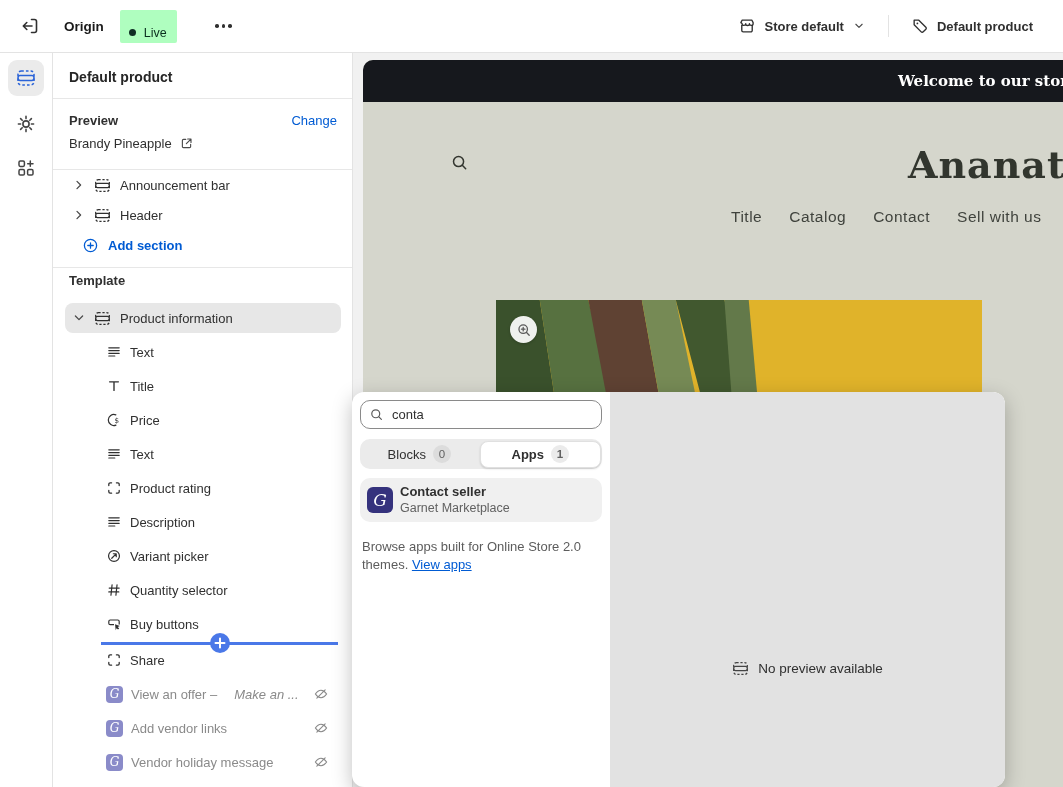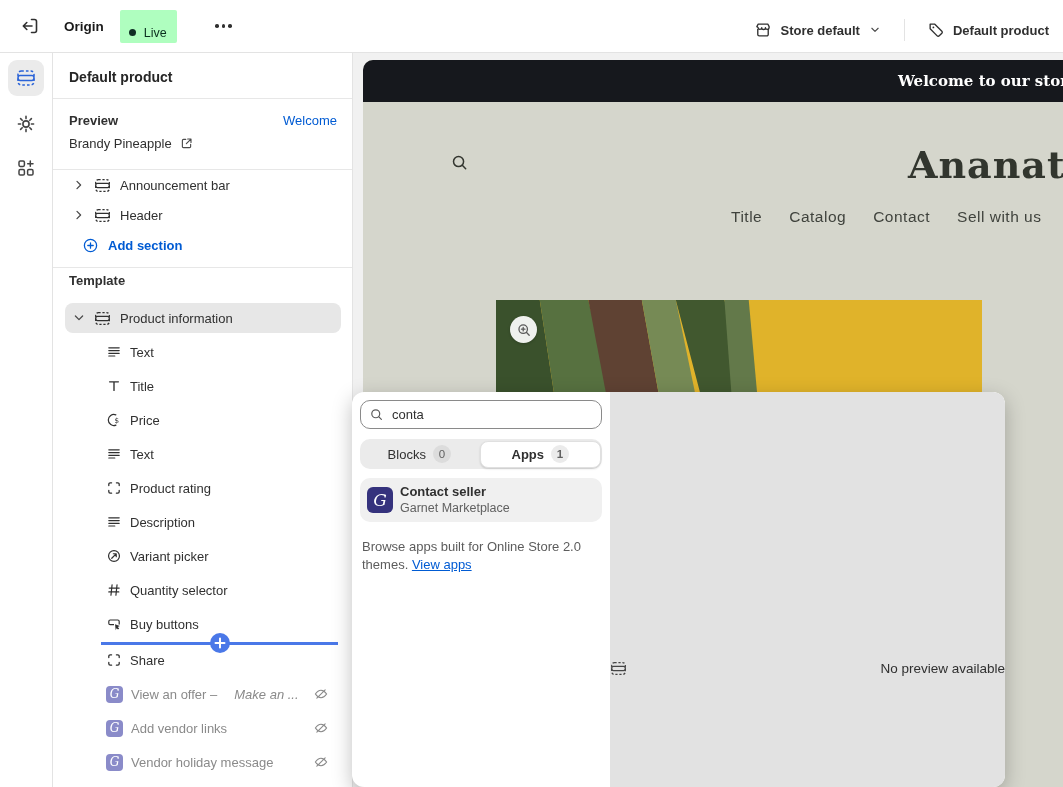--- a/index.html
+++ b/index.html
@@ -9,21 +9,21 @@
 
   
   .topbar { position:absolute; left:0; top:0; width:1063px; height:53px; background:#fff; border-bottom:1px solid #e3e3e3; z-index:40; }
   .tb-left { position:absolute; left:0; top:0; height:52px; display:flex; align-items:center; }
   .exit-btn { width:32px; height:32px; margin-left:14px; display:flex; align-items:center; justify-content:center; border-radius:8px; cursor:pointer; color:#303030; }
   .theme-name { margin-left:18px; font-size:13.5px; font-weight:700; color:#1a1a1a; }
   .live-badge { margin-left:16px; display:flex; align-items:center; gap:8px; background:#affebf; color:#0a2e1f; border-radius:2px; padding:16px 10px 3px 9px; font-size:12.5px; }
   .live-dot { width:7px; height:7px; border-radius:50%; background:#0f2e24; }
   .more-btn { margin-left:32px; width:30px; height:26px; border-radius:8px; display:flex; align-items:center; justify-content:center; gap:3px; cursor:pointer; }
   .more-btn i { width:3.5px; height:3.5px; border-radius:50%; background:#303030; }
-  .tb-right { position:absolute; right:0; top:0; height:60px; display:flex; align-items:center; }
+  .tb-right { position:absolute; right:16px; top:0; height:52px; display:flex; align-items:center; }
   .tb-btn { display:flex; align-items:center; gap:8px; padding:6px 14px; border-radius:8px; font-size:13px; font-weight:600; color:#303030; cursor:pointer; white-space:nowrap; }
   .tb-divider { width:1px; height:22px; background:#e3e3e3; margin:0 8px; }
 
   
   .rail { position:absolute; left:0; top:53px; width:53px; height:734px; background:#fff; border-right:1px solid #e3e3e3; z-index:30; }
   .rail-tile { position:absolute; left:8px; width:36px; height:36px; border-radius:9px; display:flex; align-items:center; justify-content:center; cursor:pointer; color:#444; }
   .rail-tile.active { background:#ebebeb; color:#2a63d8; }
 
   
   .panel { position:absolute; left:53px; top:53px; width:300px; height:734px; background:#fff; border-right:1px solid #e3e3e3; z-index:30; }
@@ -87,21 +87,21 @@
   .result { position:absolute; left:8px; top:86px; width:242px; height:44px; background:#f0f0f0; border-radius:10px; cursor:pointer; }
   .result .appic { position:absolute; left:7px; top:9px; width:26px; height:26px; border-radius:6px; background:#35327d; color:#fff; display:flex; align-items:center; justify-content:center; font-family:"DejaVu Serif", serif; font-style:italic; font-size:17px; }
   .result .appic::before { content:"G"; }
   .result .r-title { position:absolute; left:40px; top:6px; font-size:13px; font-weight:700; color:#303030; }
   .result .r-sub { position:absolute; left:40px; top:23px; font-size:12.5px; color:#616161; }
 
   .browse { position:absolute; left:10px; top:146px; width:230px; font-size:13px; line-height:18px; color:#5c5c5c; }
   .browse a { color:#005bd3; text-decoration:underline; cursor:pointer; }
 
   .pv-pane { position:absolute; left:258px; top:0; right:0; bottom:0; background:#e2e2e2; border-radius:0 12px 0 0; }
-  .pv-empty { position:absolute; left:0; right:0; top:268px; display:flex; align-items:center; justify-content:space-between; gap:9px; color:#303030; font-size:13.5px; }
+  .pv-empty { position:absolute; left:0; right:0; top:268px; display:flex; align-items:center; justify-content:center; gap:9px; color:#303030; font-size:13.5px; }
   .pv-empty .sic { display:flex; color:#444; }
 </style>
 </head>
 <body>
 
 <svg width="0" height="0" style="position:absolute">
   <defs>
     <symbol id="i-sec" viewBox="0 0 20 20">
         <rect x="2" y="3" width="16" height="14" rx="3.2" fill="none" stroke="currentColor" stroke-width="1.5" stroke-dasharray="2.6 2.1"></rect>
         <rect x="2" y="7.6" width="16" height="4.8" rx="2.2" fill="none" stroke="currentColor" stroke-width="1.5"></rect>
@@ -260,21 +260,21 @@
           <use href="#i-apps"></use>
         </svg>
       </div>
   </div>
 
   <div class="panel">
     <div class="p-title">Default product</div>
     <div class="hdiv" style="top:45px"></div>
 
     <div class="p-preview-label">Preview</div>
-    <div class="p-change">Welcome</div>
+    <div class="p-change">Change</div>
     <div class="p-target">
       <span>Brandy Pineapple</span>
       <span class="ext">
           <svg width="15" height="15">
             <use href="#i-ext"></use>
           </svg>
         </span>
     </div>
     <div class="hdiv" style="top:116px"></div>
 

